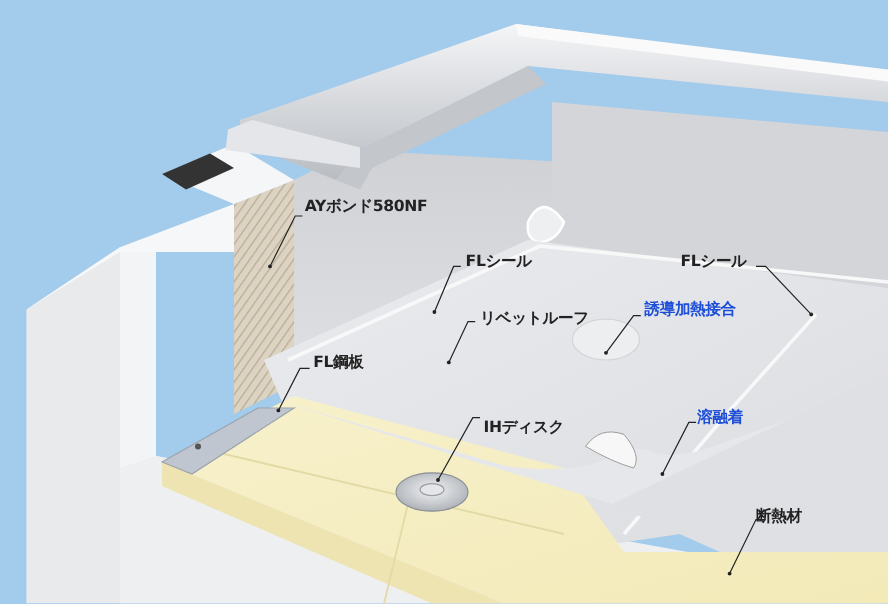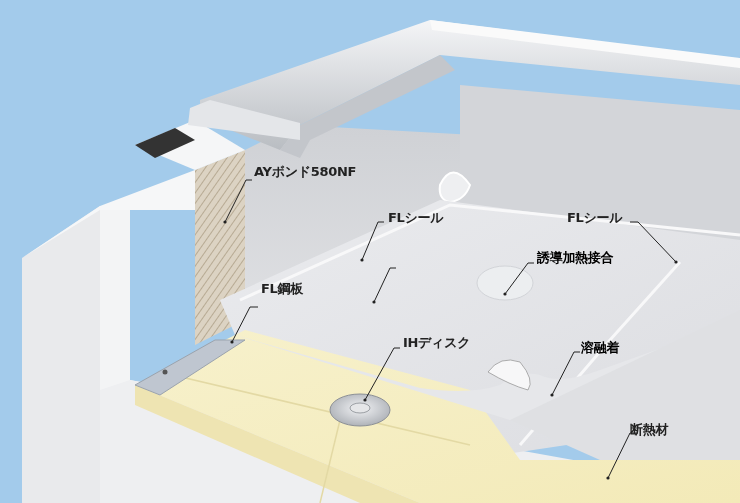--- a/index.html
+++ b/index.html
@@ -8,21 +8,21 @@
   svg { position: absolute; left: 0; top: 0; }
   .label {
     position: absolute;
     font-family: "DejaVu Sans", sans-serif;
     font-size: 13px;
     font-weight: bold;
     color: #222;
     white-space: nowrap;
     letter-spacing: -0.3px;
   }
-  .label.red { color: #000000; }
+  .label.red { color: #1d4ed8; }
 </style>
 </head>
 <body>
 
 <div id="stage">
   <svg width="740" height="503" viewBox="0 0 740 503">
     <defs>
       <linearGradient id="coping" x1="0" y1="0" x2="0" y2="1">
         <stop offset="0" stop-color="#f4f5f7"></stop>
         <stop offset="1" stop-color="#b9bdc2"></stop>
@@ -113,18 +113,19 @@
         <circle cx="232" cy="342" r="1.6"></circle>
       <circle cx="365" cy="400" r="1.6"></circle>
         <circle cx="552" cy="395" r="1.6"></circle>
       <circle cx="608" cy="478" r="1.6"></circle>
     </g>
   </svg>
 
   <div class="label" style="left:254px;top:163px">AYボンド580NF</div>
   <div class="label" style="left:388px;top:209px">FLシール</div>
   <div class="label" style="left:567px;top:209px">FLシール</div>
+  <div class="label" style="left:400px;top:256px">リベットルーフ</div>
   <div class="label red" style="left:537px;top:249px">誘導加熱接合</div>
-  <div class="label" style="left:261px;top:280px">FL鋼板</div>
-  <div class="label" style="left:403px;top:334px">IHディスク</div>
+  <div class="label" style="left:261px;top:293px">FL鋼板</div>
+  <div class="label" style="left:403px;top:347px">IHディスク</div>
   <div class="label red" style="left:581px;top:339px">溶融着</div>
   <div class="label" style="left:630px;top:421px">断熱材</div>
 </div>
 
 </body></html>

